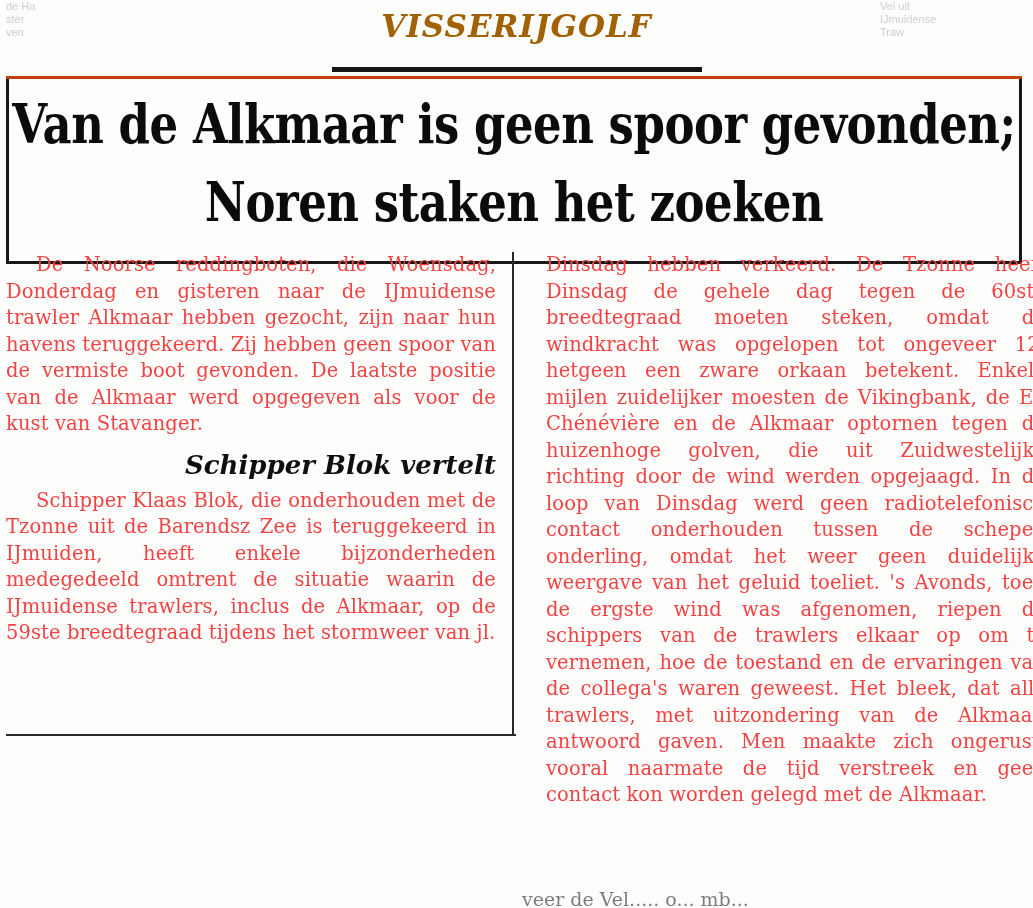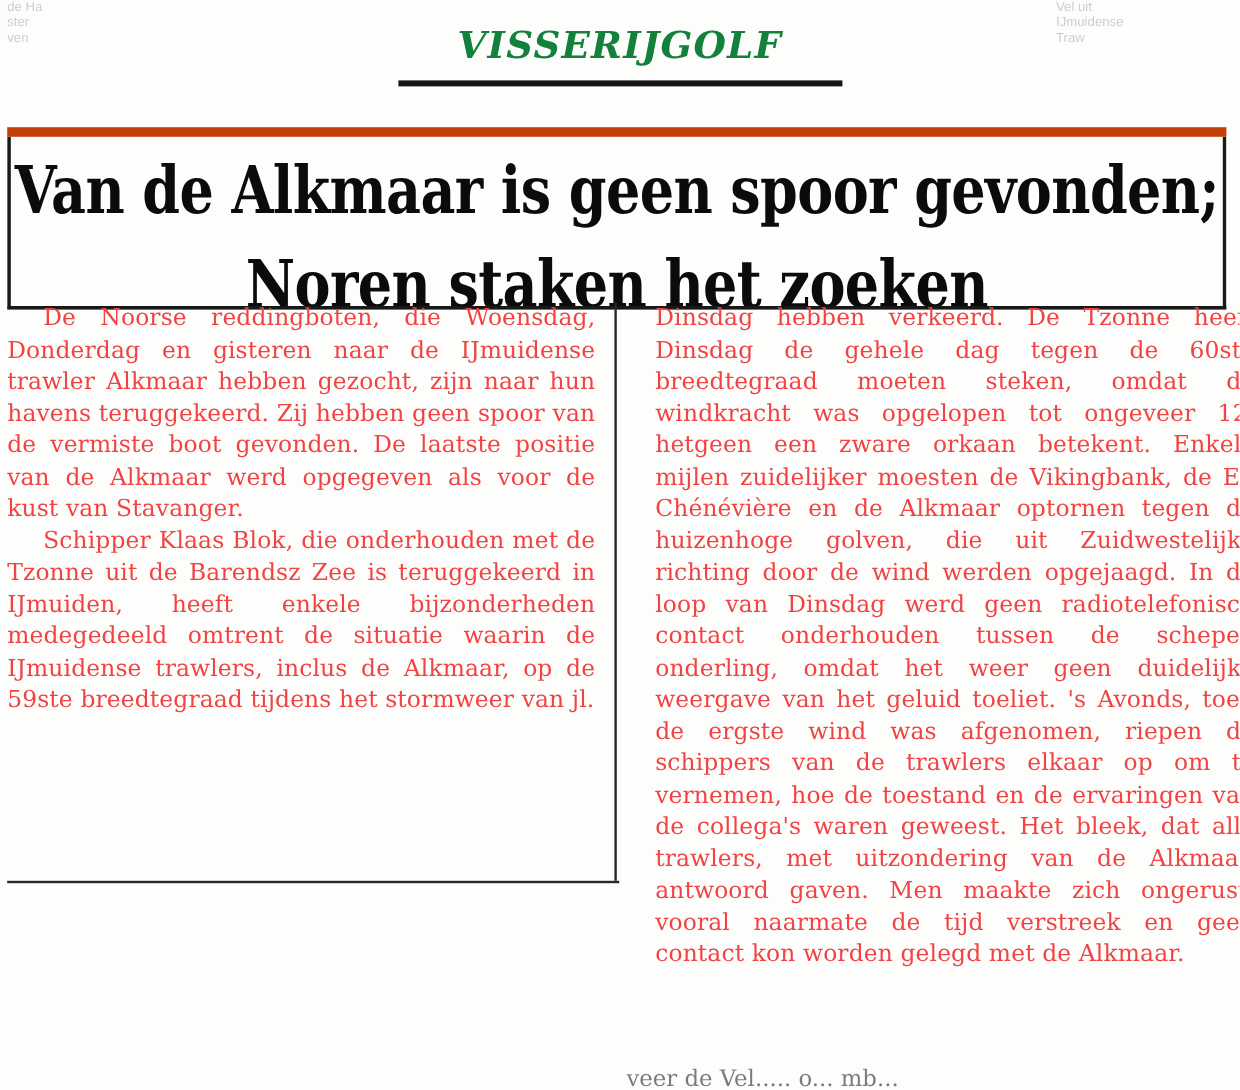--- a/index.html
+++ b/index.html
@@ -48,40 +48,39 @@
     width: 1033px;
     text-align: center;
   }
   .kicker {
     display: inline-block;
     font-family: "DejaVu Serif", serif;
     font-style: italic;
     font-weight: bold;
     font-size: 31px;
     letter-spacing: 1px;
-    color: #15803d;
-    margin-top: 12px;
+    color: #a16207;
   }
   .kicker-rule {
     position: absolute;
     top: 67px;
     left: 332px;
     width: 370px;
     height: 5px;
     background: #181818;
   }
 
   
   .headline-box {
     position: absolute;
-    top: 106px;
+    top: 76px;
     left: 6px;
     width: 1016px;
-    height: 152px;
-    border-top: 8px solid #c2410c;
+    height: 188px;
+    border-top: 3px solid #c2410c;
     border-bottom: 3px solid #1a1a1a;
     box-sizing: border-box;
     overflow: hidden;
   }
   .headline-box::before,
   .headline-box::after {
     content: "";
     position: absolute;
     top: 0;
     bottom: 0;
@@ -210,20 +209,21 @@
     <div class="headline">
       <span class="l1">Van de Alkmaar is geen spoor gevonden;</span>
       <span class="l2">Noren staken het zoeken</span>
     </div>
   </div>
 
   <div class="columns">
 
     <div class="col col-left">
       <p class="indent">De Noorse reddingboten, die Woensdag, Donderdag en gisteren naar de IJmuidense trawler Alkmaar hebben gezocht, zijn naar hun havens teruggekeerd. Zij hebben geen spoor van de vermiste boot gevonden. De laatste positie van de Alkmaar werd opgegeven  als voor de kust van Stavanger.</p>
+      <div class="subhead">Schipper Blok vertelt</div>
       <p class="indent">Schipper Klaas Blok, die onderhouden met de Tzonne uit de Barendsz Zee  is teruggekeerd in IJmuiden, heeft enkele bijzonderheden medegedeeld omtrent de situatie waarin de IJmuidense trawlers, inclus de Alkmaar, op de 59ste breedtegraad    tijdens  het  stormweer    van jl.</p>
     </div>
 
     <div class="left-bottom-rule"></div>
 
     <div class="col col-right">
       <p>Dinsdag hebben verkeerd.  De  Tzonne heeft Dinsdag de gehele dag tegen de 60ste breedtegraad moeten steken, omdat de windkracht was opgelopen tot ongeveer 12, hetgeen een zware orkaan betekent. Enkele mijlen zuidelijker moesten de Vikingbank, de Eli Chénévière en de Alkmaar optornen tegen de huizenhoge golven, die uit Zuidwestelijke  richting door de wind werden opgejaagd.  In de loop van Dinsdag werd geen radiotelefonisch  contact  onderhouden  tussen  de schepen onderling, omdat het weer geen duidelijke weergave van het geluid toeliet. 's Avonds, toen de ergste wind was afgenomen, riepen de schippers van  de trawlers elkaar op om te vernemen, hoe de  toestand  en  de  ervaringen  van  de collega's waren geweest. Het bleek, dat alle  trawlers,  met  uitzondering van de Alkmaar, antwoord gaven. Men maakte zich ongerust,   vooral naarmate de tijd verstreek en geen contact  kon worden gelegd met de Alkmaar.</p>
     </div>
 
     <div class="tail">veer de Vel..... o...  mb...</div>

